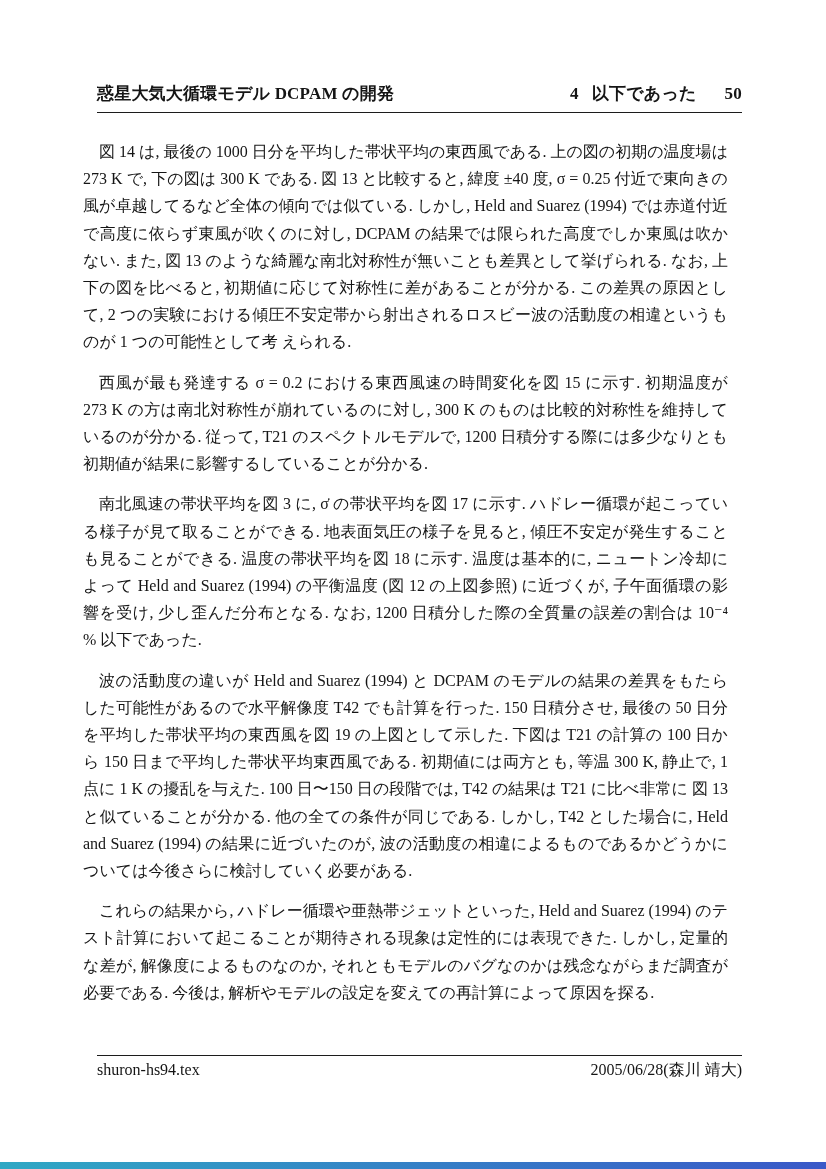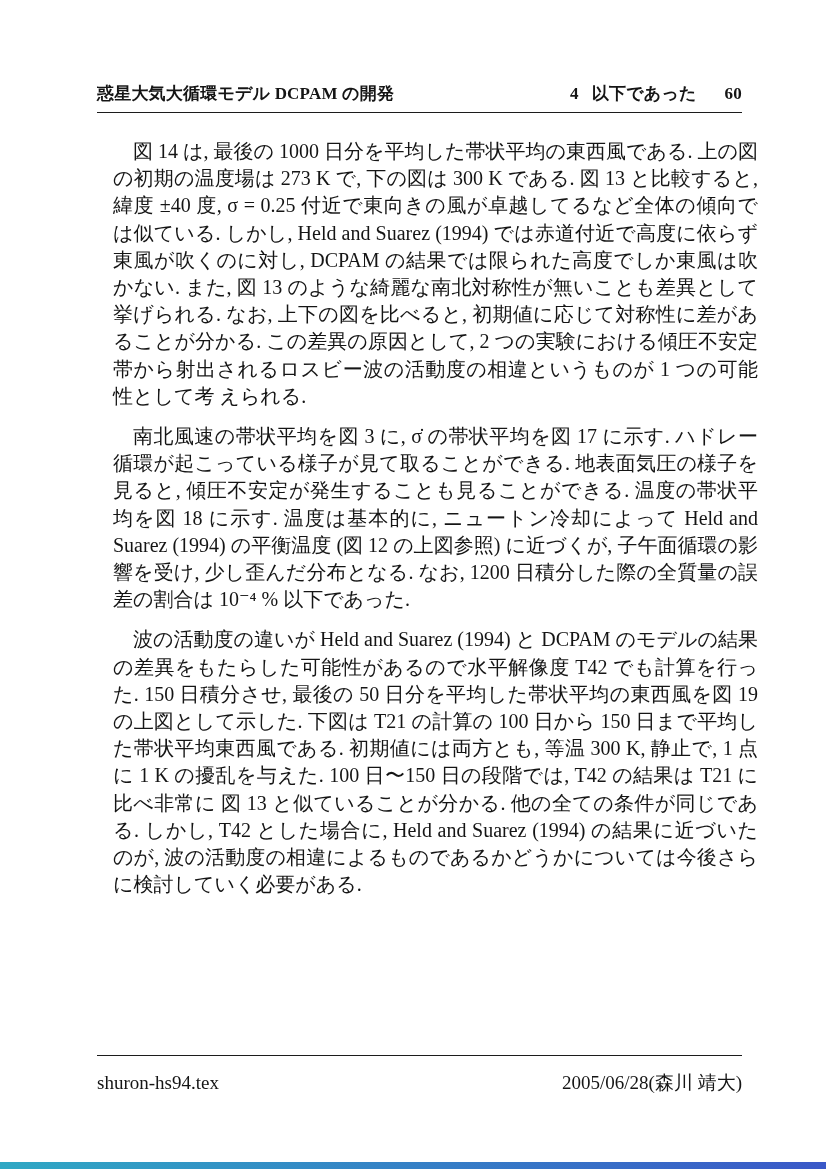--- a/index.html
+++ b/index.html
@@ -39,44 +39,44 @@
     gap: 28px;
   }
   .section-label {
     display: flex;
     align-items: baseline;
     gap: 13px;
   }
   
   .body-text {
     position: absolute;
-    left: 113px;
+    left: 83px;
     top: 138px;
     width: 645px;
-    font-size: 20px;
+    font-size: 16px;
     line-height: 27.2px;
     text-align: justify;
     text-justify: inter-character;
   }
   .body-text p {
     margin: 0 0 13px 0;
     text-indent: 1em;
   }
   
   .footer {
     position: absolute;
     left: 97px;
     top: 1055px;
     width: 645px;
     border-top: 1.5px solid #1c1c1c;
-    padding-top: 14px;
+    padding-top: 4px;
     display: flex;
     justify-content: space-between;
     align-items: baseline;
-    font-size: 19px;
+    font-size: 16px;
   }
   
   .accent-bar {
     position: absolute;
     left: 0;
     bottom: 0;
     width: 826px;
     height: 7px;
   }
 </style>
@@ -85,28 +85,30 @@
 
 <div class="page">
 
   <div class="header">
     <span>惑星大気大循環モデル DCPAM の開発</span>
     <span class="header-right">
       <span class="section-label">
         <span>4</span>
         <span>以下であった</span>
       </span>
-      <span>60</span>
+      <span>50</span>
     </span>
   </div>
 
   <div class="body-text">
     <p>図 14 は, 最後の 1000 日分を平均した帯状平均の東西風である. 上の図の初期の温度場は 273 K で, 下の図は 300 K である. 図 13 と比較すると, 緯度 ±40 度, σ = 0.25 付近で東向きの風が卓越してるなど全体の傾向では似ている. しかし, Held and Suarez (1994) では赤道付近で高度に依らず東風が吹くのに対し, DCPAM の結果では限られた高度でしか東風は吹かない. また, 図 13 のような綺麗な南北対称性が無いことも差異として挙げられる. なお, 上下の図を比べると, 初期値に応じて対称性に差があることが分かる. この差異の原因として, 2 つの実験における傾圧不安定帯から射出されるロスビー波の活動度の相違というものが 1 つの可能性として考 えられる.</p>
+    <p>西風が最も発達する σ = 0.2 における東西風速の時間変化を図 15 に示す. 初期温度が 273 K の方は南北対称性が崩れているのに対し, 300 K のものは比較的対称性を維持しているのが分かる. 従って, T21 のスペクトルモデルで, 1200 日積分する際には多少なりとも初期値が結果に影響するしていることが分かる.</p>
     <p>南北風速の帯状平均を図 3 に, σ̇ の帯状平均を図 17 に示す. ハドレー循環が起こっている様子が見て取ることができる. 地表面気圧の様子を見ると, 傾圧不安定が発生することも見ることができる. 温度の帯状平均を図 18 に示す. 温度は基本的に, ニュートン冷却によって Held and Suarez (1994) の平衡温度 (図 12 の上図参照) に近づくが, 子午面循環の影響を受け, 少し歪んだ分布となる. なお, 1200 日積分した際の全質量の誤差の割合は 10⁻⁴ % 以下であった.</p>
     <p>波の活動度の違いが Held and Suarez (1994) と DCPAM のモデルの結果の差異をもたらした可能性があるので水平解像度 T42 でも計算を行った. 150 日積分させ, 最後の 50 日分を平均した帯状平均の東西風を図 19 の上図として示した. 下図は T21 の計算の 100 日から 150 日まで平均した帯状平均東西風である. 初期値には両方とも, 等温 300 K, 静止で, 1 点に 1 K の擾乱を与えた. 100 日〜150 日の段階では, T42 の結果は T21 に比べ非常に 図 13 と似ていることが分かる. 他の全ての条件が同じである. しかし, T42 とした場合に, Held and Suarez (1994) の結果に近づいたのが, 波の活動度の相違によるものであるかどうかについては今後さらに検討していく必要がある.</p>
+    <p>これらの結果から, ハドレー循環や亜熱帯ジェットといった, Held and Suarez (1994) のテスト計算において起こることが期待される現象は定性的には表現できた. しかし, 定量的な差が, 解像度によるものなのか, それともモデルのバグなのかは残念ながらまだ調査が必要である. 今後は, 解析やモデルの設定を変えての再計算によって原因を探る.</p>
   </div>
 
   <div class="footer">
     <span>shuron-hs94.tex</span>
     <span>2005/06/28(森川 靖大)</span>
   </div>
 
   <div class="accent-bar" style="background: linear-gradient(90deg, rgb(47, 168, 196), rgb(58, 88, 200));"></div>
 
 </div>

